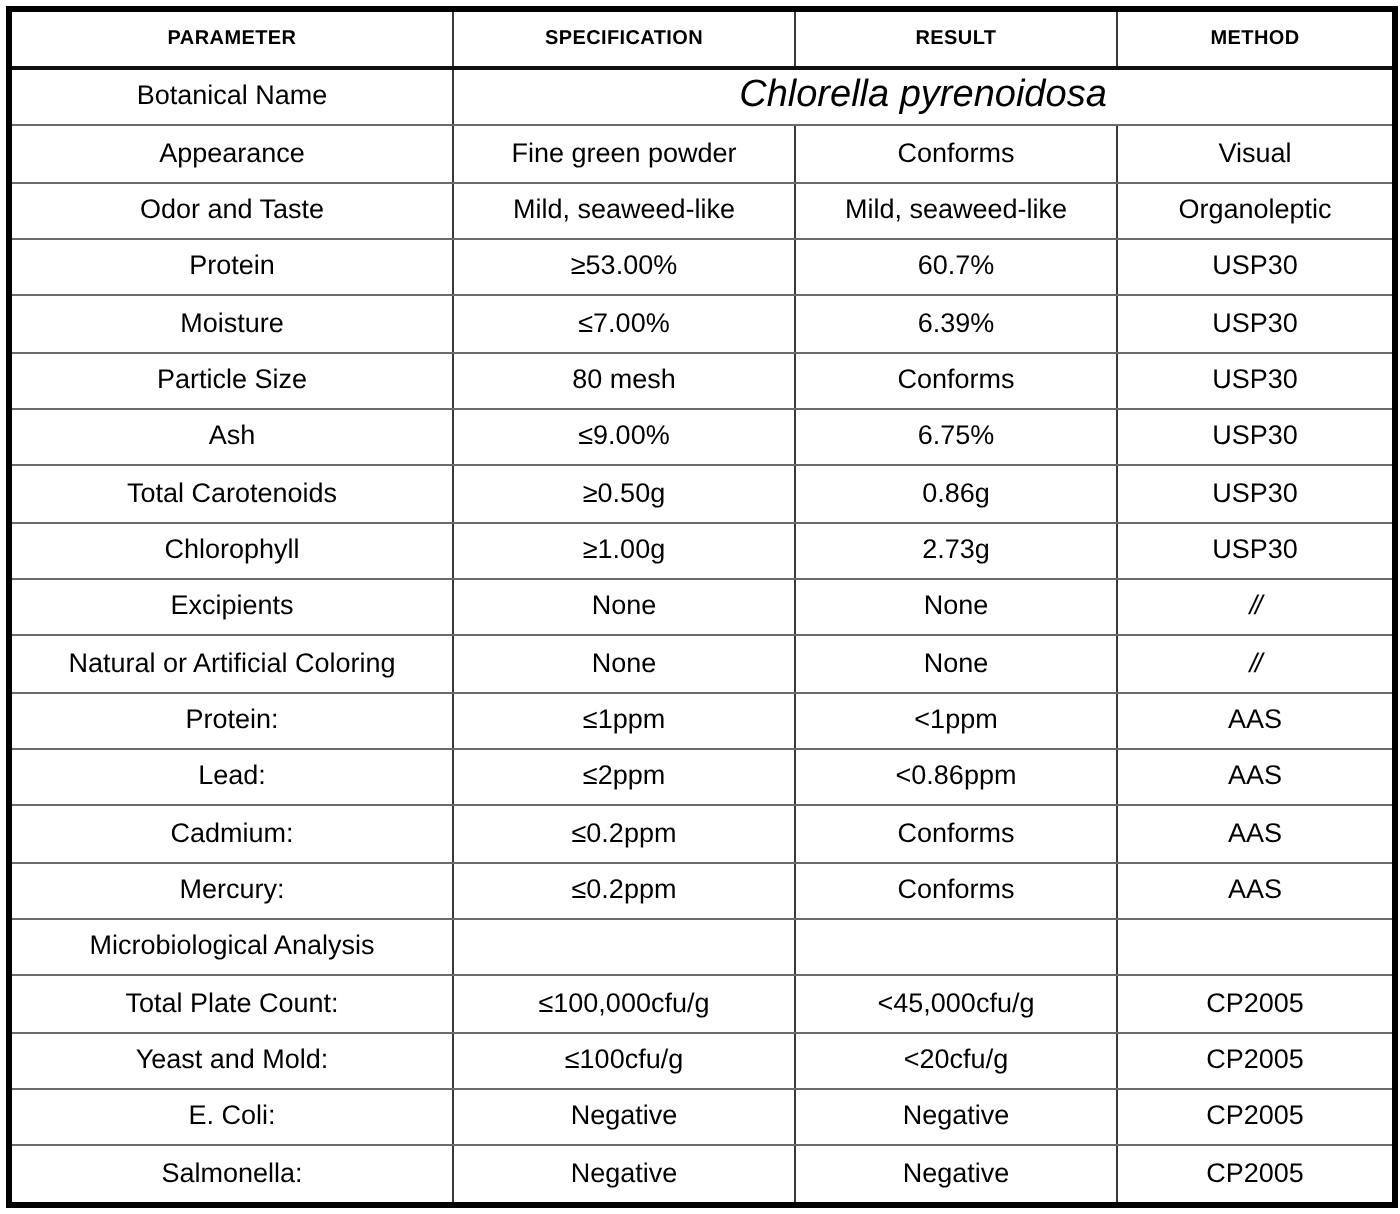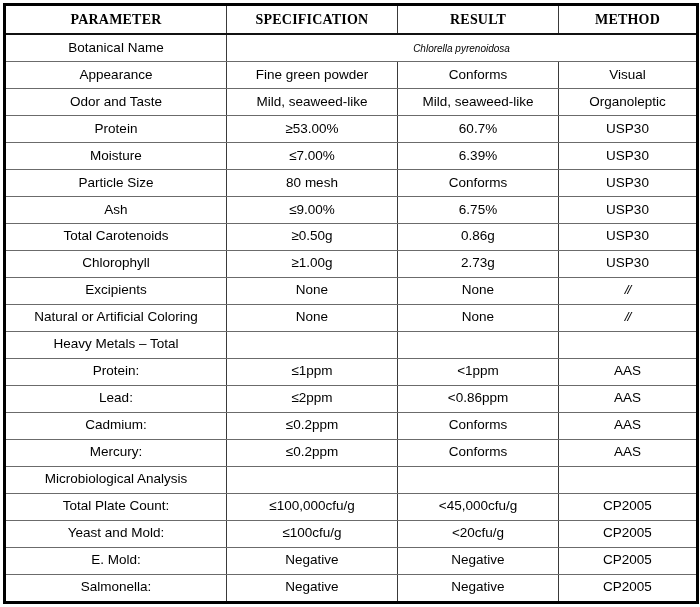--- a/index.html
+++ b/index.html
@@ -49,30 +49,29 @@
     line-height: 1.1;
     padding: 0 3px;
     height: 25px;
     font-weight: normal;
     white-space: nowrap;
     overflow: hidden;
   }
 
   table.spec-table thead th {
     font-weight: bold;
-    font-size: 14px;
+    font-size: 10px;
     letter-spacing: 0.2px;
     height: 27px;
     border-bottom: 2px solid #111111;
-    font-family: Liberation Serif, serif;
   }
 
   tr.row-botanical td.botanical-value {
     font-style: italic;
-    font-size: 10px;
+    font-size: 19px;
   }
 
   td.section-heading {
     font-weight: bold;
     font-size: 13.5px;
   }
 
   td.slash-mark {
     font-style: italic;
     font-weight: bold;
@@ -160,26 +159,20 @@
           <td>None</td>
           <td>None</td>
           <td class="slash-mark">//</td>
         </tr>
         <tr>
           <td>Natural or Artificial Coloring</td>
           <td>None</td>
           <td>None</td>
           <td class="slash-mark">//</td>
         </tr>
-        <tr class="row-section-heading">
-          <td class="section-heading">Heavy Metals – Total</td>
-          <td class="blank-cell"></td>
-          <td class="blank-cell"></td>
-          <td class="blank-cell"></td>
-        </tr>
         <tr>
           <td>Protein:</td>
           <td>≤1ppm</td>
           <td>&lt;1ppm</td>
           <td>AAS</td>
         </tr>
         <tr>
           <td>Lead:</td>
           <td>≤2ppm</td>
           <td>&lt;0.86ppm</td>
@@ -209,21 +202,21 @@
           <td>&lt;45,000cfu/g</td>
           <td>CP2005</td>
         </tr>
         <tr>
           <td>Yeast and Mold:</td>
           <td>≤100cfu/g</td>
           <td>&lt;20cfu/g</td>
           <td>CP2005</td>
         </tr>
         <tr>
-          <td>E. Mold:</td>
+          <td>E. Coli:</td>
           <td>Negative</td>
           <td>Negative</td>
           <td>CP2005</td>
         </tr>
         <tr>
           <td>Salmonella:</td>
           <td>Negative</td>
           <td>Negative</td>
           <td>CP2005</td>
         </tr>

